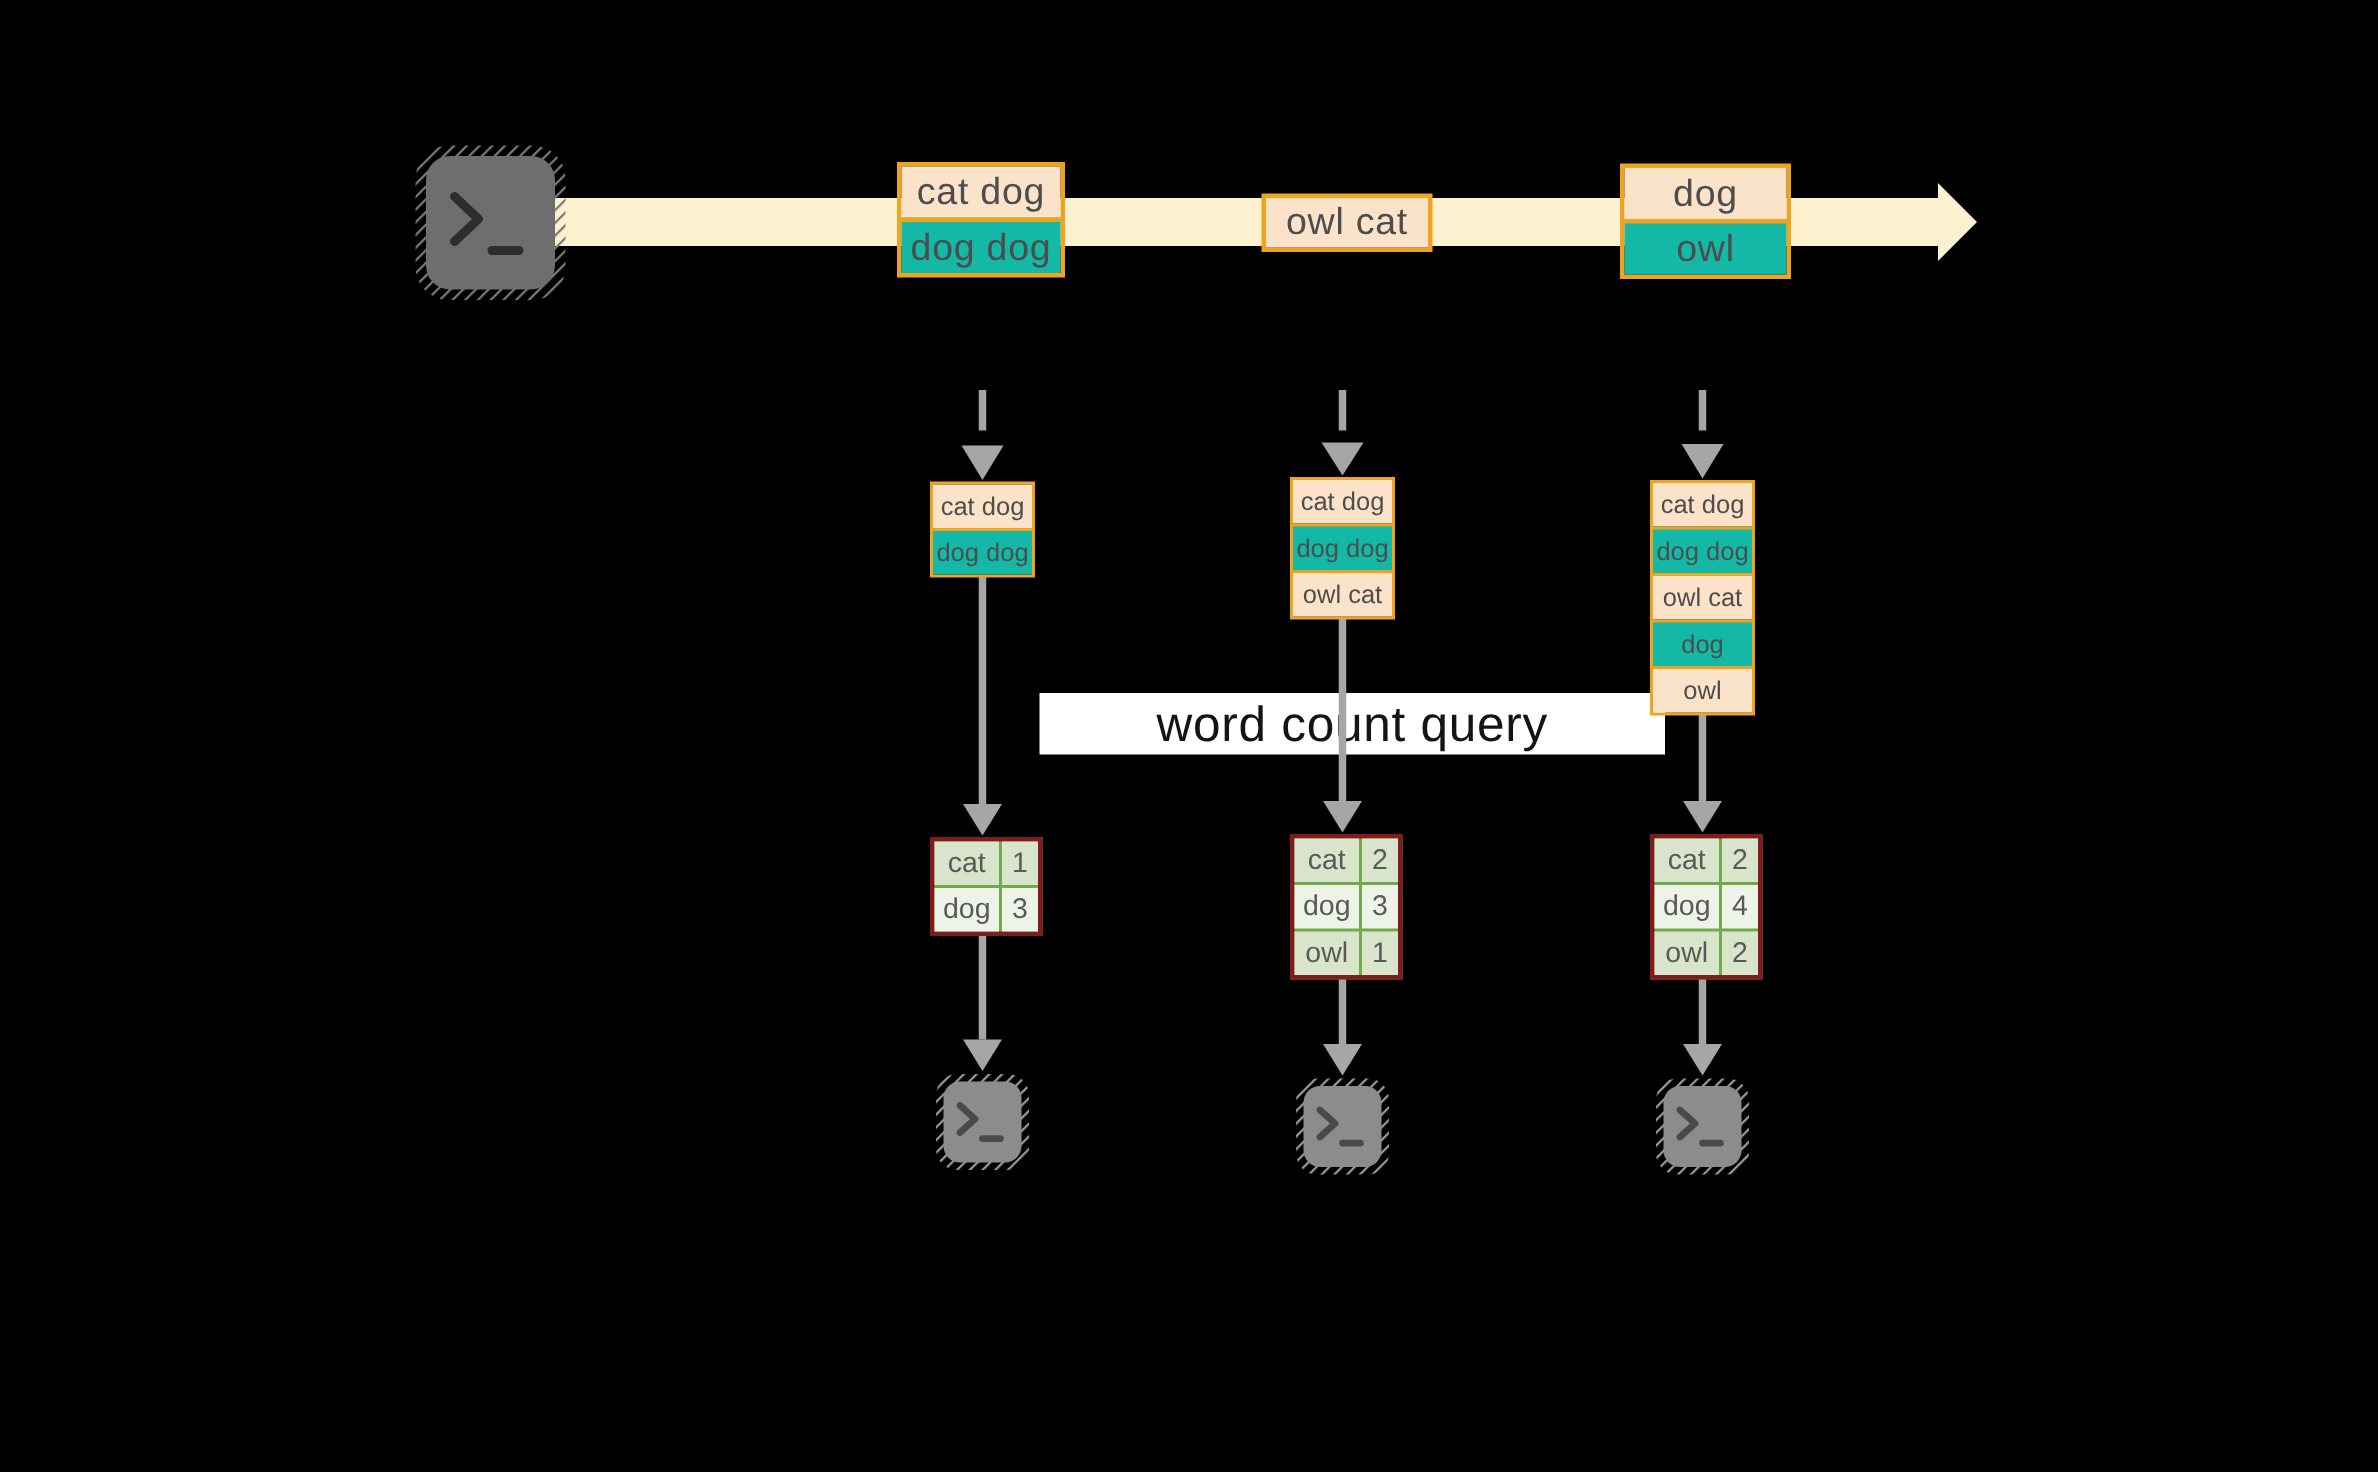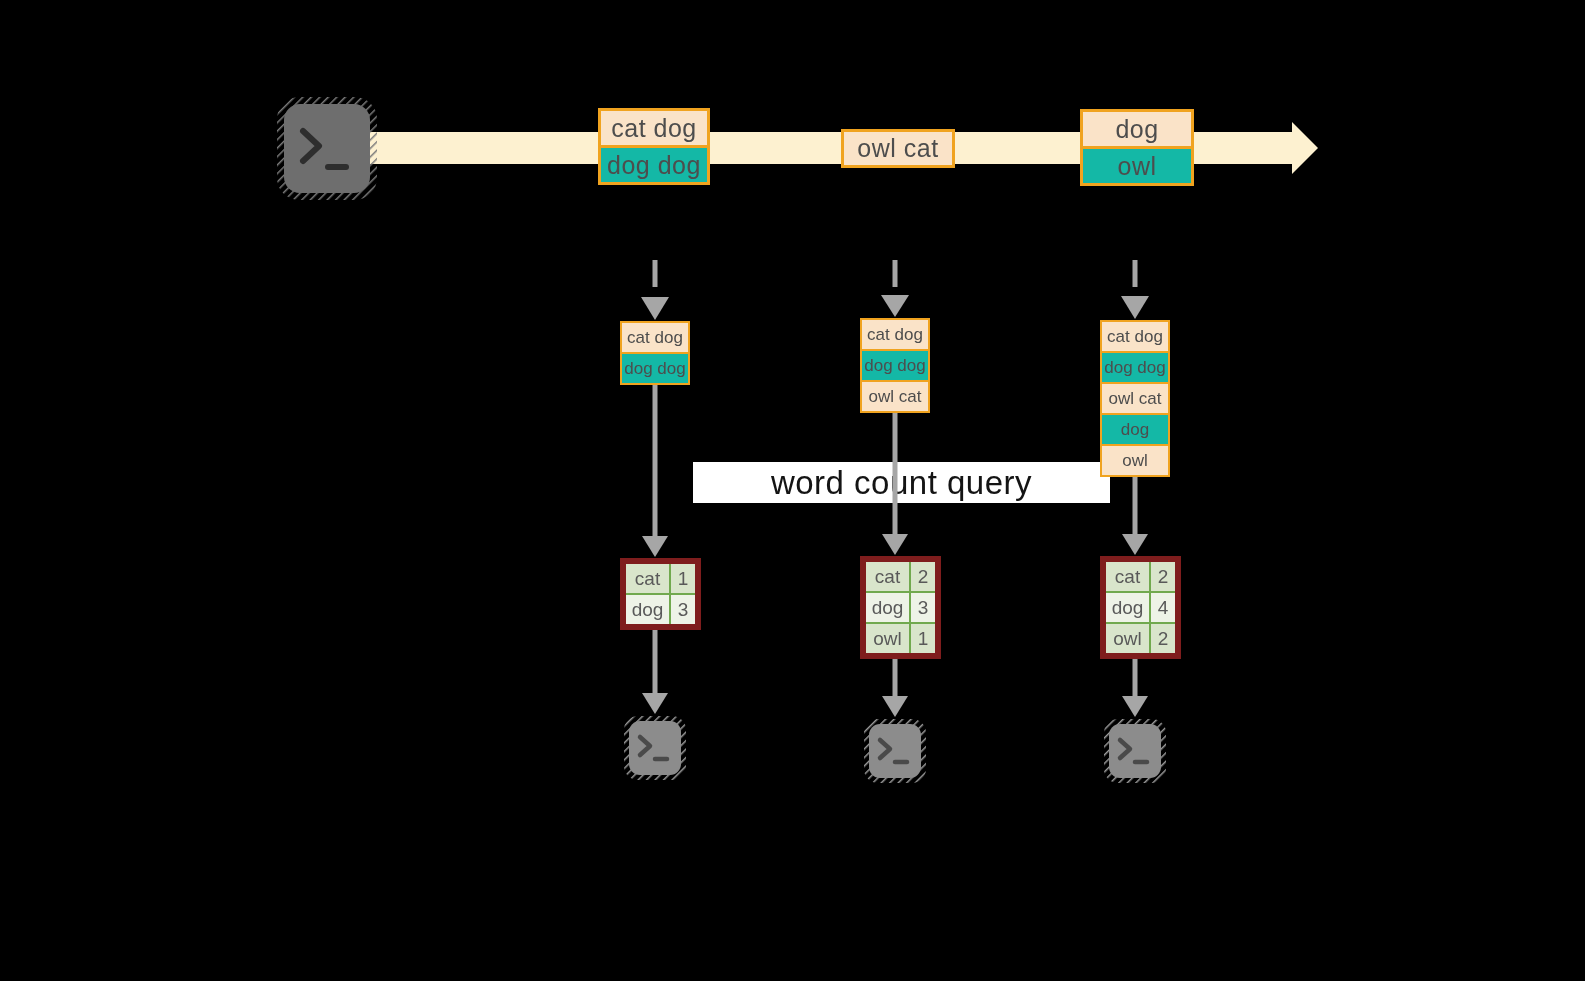--- a/index.html
+++ b/index.html
@@ -26,21 +26,21 @@
     height:29px;display:flex;align-items:center;justify-content:center;
     font-size:17px;color:#4d4d4d;
   }
   .stack-row + .stack-row{border-top:2px solid #F0A31F;}
 
   .peach{background:#FAE3C8;}
   .cream{background:#14b8a6;}
 
   
   .gtable{
-    z-index:3;background:#71A94E;border:6px solid #7f1d1d;
+    z-index:3;background:#71A94E;border:3px solid #7f1d1d;
     display:grid;grid-template-columns:43px 24px;gap:2px;
   }
   .gcell{
     height:29px;display:flex;align-items:center;justify-content:center;
     font-size:19px;color:#595959;
   }
   .gfill{background:#D9E5CB;}
   .glight{background:#EEF3E7;}
 
   

